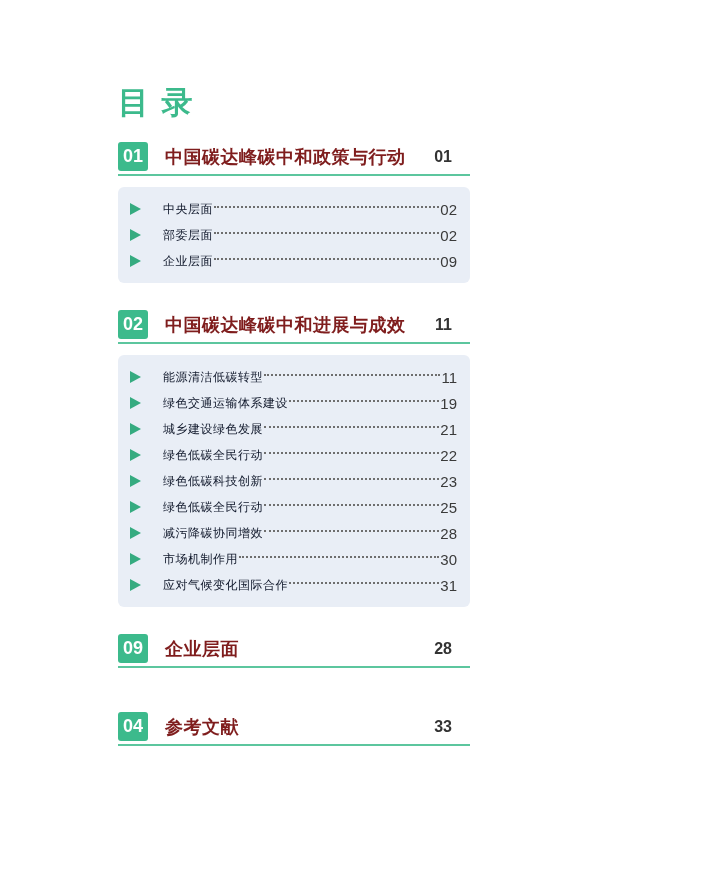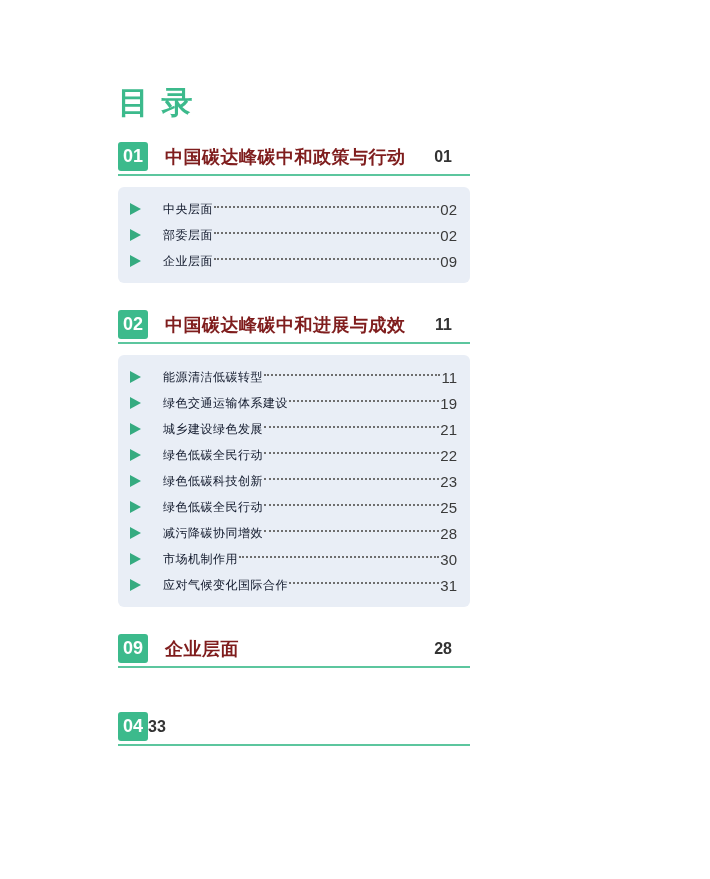--- a/index.html
+++ b/index.html
@@ -205,17 +205,18 @@
     <div class="section-header">
       <div class="badge">09</div>
       <div class="section-title">企业层面</div>
       <div class="section-page">28</div>
     </div>
   </div>
 
   <div class="section tight">
     <div class="section-header">
       <div class="badge">04</div>
+      <div class="section-title">参考文献</div>
       <div class="section-page">33</div>
     </div>
   </div>
 
 </div>
 
 </body></html>

